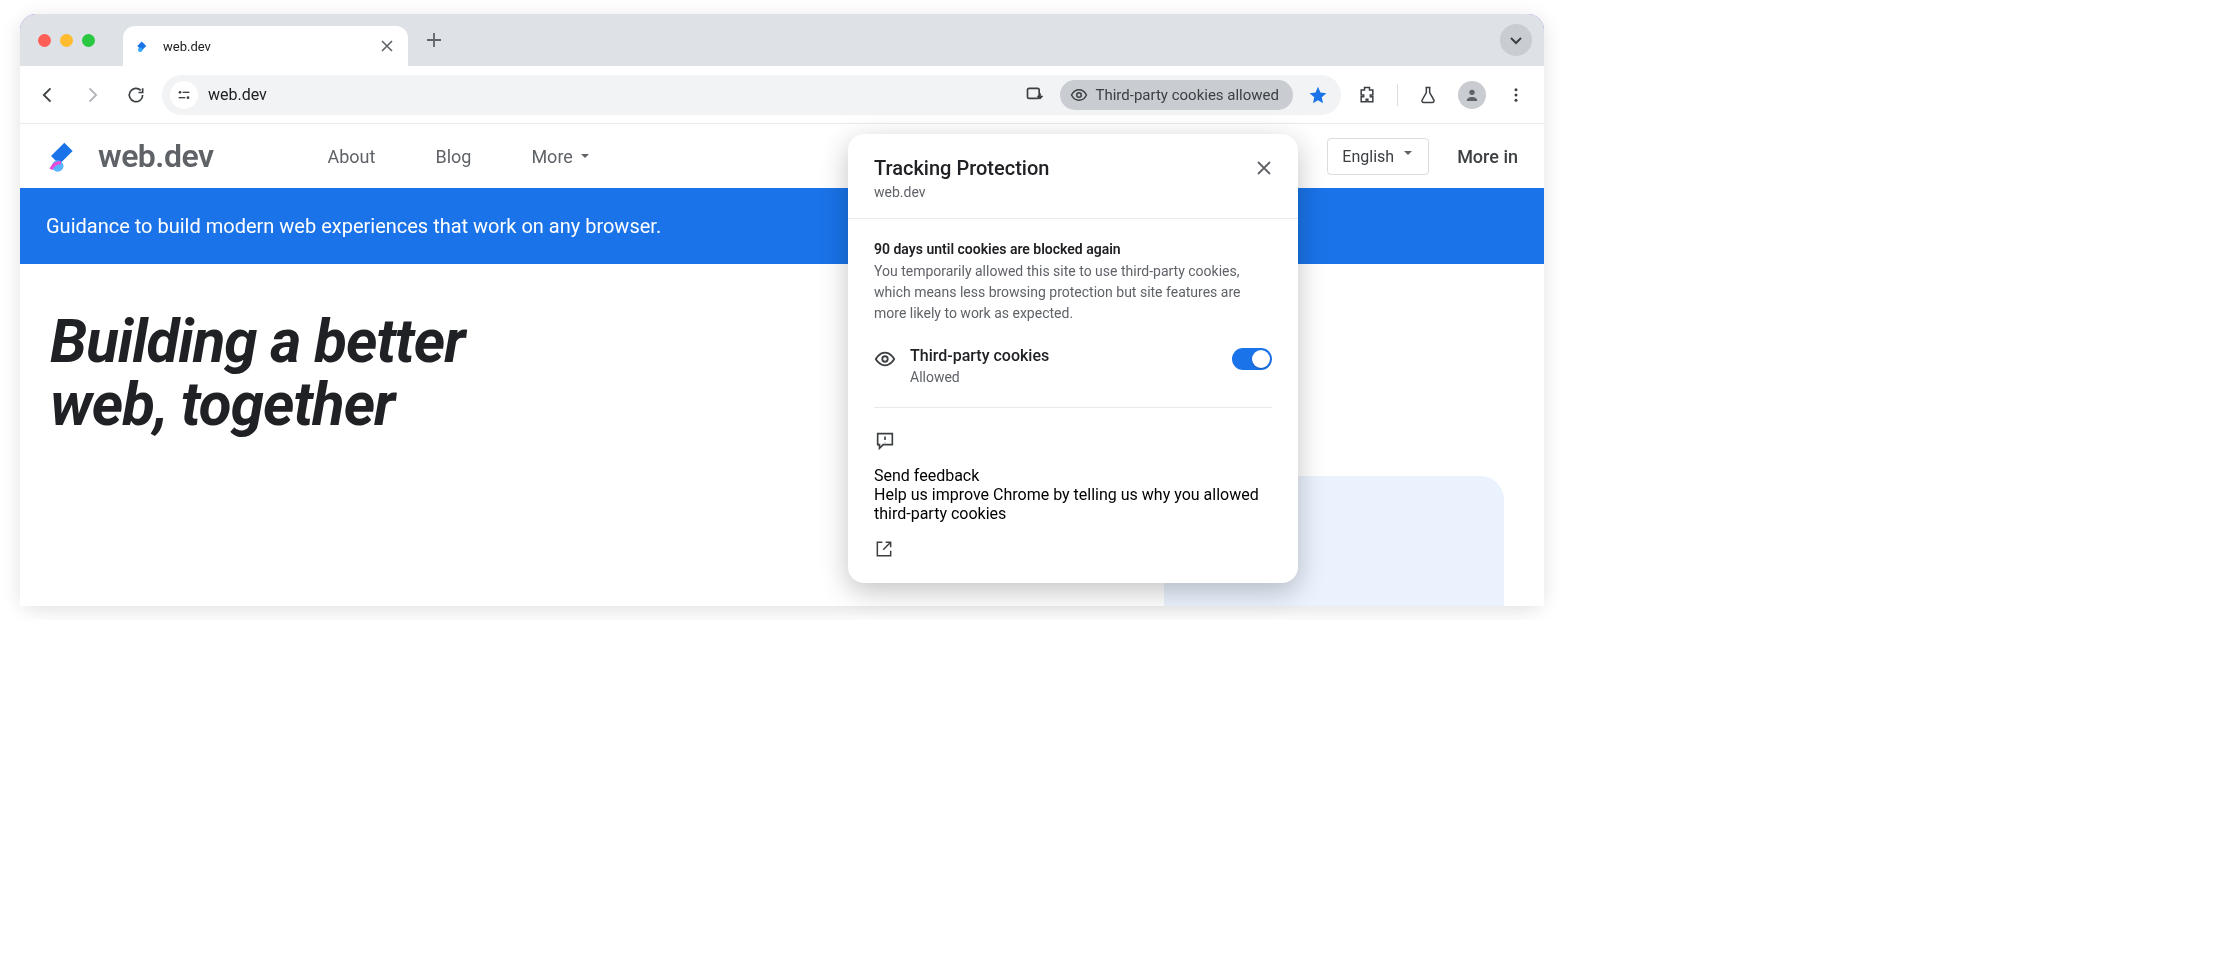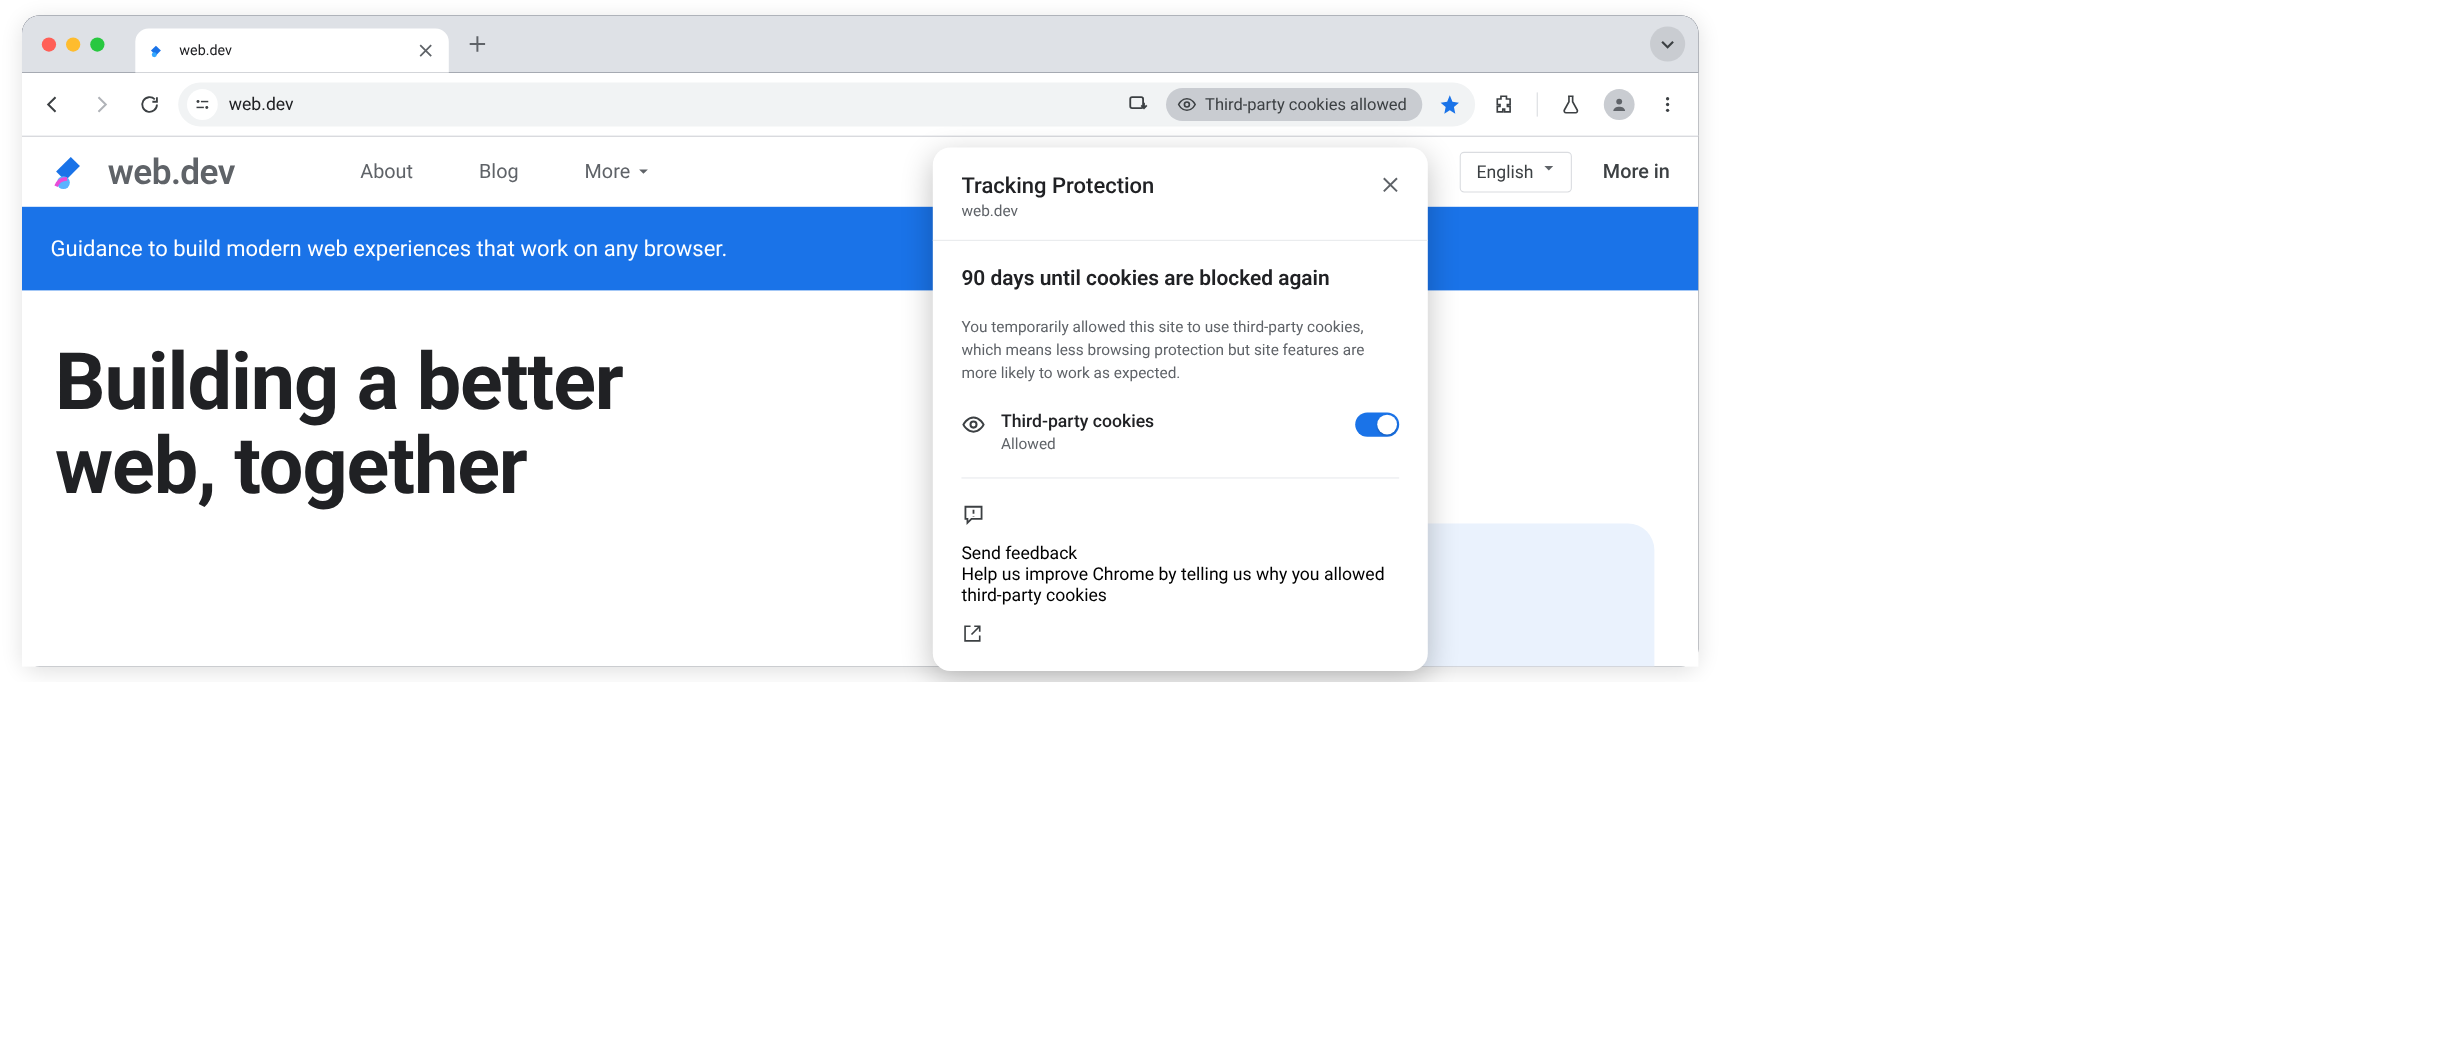--- a/index.html
+++ b/index.html
@@ -7,21 +7,21 @@
     font-family: -apple-system, BlinkMacSystemFont, "Segoe UI", Roboto, Arial, sans-serif;
     background: #fff;
     width: 1564px;
     height: 620px;
     overflow: hidden;
   }
   .browser-window {
     width: 1524px;
     margin: 14px auto 0;
     border-radius: 16px;
-    background: #0f172a;
+    background: #8b5cf6;
     box-shadow: 0 4px 20px rgba(0,0,0,.12);
     overflow: visible;
     position: relative;
   }
   
   .tab-strip {
     height: 52px;
     background: #dee1e6;
     display: flex;
     align-items: flex-end;
@@ -134,25 +134,26 @@
 
   .blue-banner {
     background:#1a73e8; color:#fff;
     padding: 26px 26px;
     font-size:20px;
   }
   .hero {
     padding: 46px 30px 0 30px;
   }
   .hero h1 {
-    font-size:72px;
+    font-size:60px;
     font-weight:700;
     color:#202124;
     line-height:1.05;
     letter-spacing:-1px;
+    font-style:italic;
   }
   .decoration {
     position:absolute;
     right:40px; bottom:0;
     width:340px; height:130px;
     background:#eaf2fd;
     border-radius:24px 24px 0 0;
   }
 
   
@@ -163,21 +164,21 @@
     background:#fff;
     border-radius:16px;
     box-shadow: 0 8px 28px rgba(0,0,0,.24);
     z-index:50;
   }
   .popup-head { padding:22px 26px 18px; border-bottom:1px solid #e8eaed; position:relative;}
   .popup-title { font-size:20px; font-weight:500; color:#202124; }
   .popup-site { font-size:14px; color:#5f6368; margin-top:4px;}
   .popup-close { position:absolute; top:22px; right:22px; width:24px;height:24px;display:flex;align-items:center;justify-content:center;color:#5f6368;cursor:pointer;}
   .popup-body { padding: 22px 26px 0;}
-  .pb-heading { font-size:19px; font-weight:600; color:#202124; margin-bottom:24px;}
+  .pb-heading { font-size:14px; font-weight:600; color:#202124; margin-bottom:4px;}
   .pb-desc { font-size:14px; color:#5f6368; line-height:1.5;}
   .toggle-row { display:flex; align-items:flex-start; gap:14px; padding:22px 0; border-bottom:1px solid #e8eaed;}
   .toggle-row .icon-col { width:22px; color:#3c4043; margin-top:2px;}
   .toggle-row .mid { flex:1;}
   .toggle-row .mid .t-label { font-size:16px;font-weight:500;color:#202124;}
   .toggle-row .mid .t-sub { font-size:14px;color:#5f6368;margin-top:4px;}
   .switch {
     width:40px;height:22px;border-radius:11px;background:#1a73e8;position:relative;cursor:pointer;margin-top:2px;
   }
   .switch .knob{ position:absolute;right:2px;top:2px;width:18px;height:18px;border-radius:50%;background:#fff;box-shadow:0 1px 2px rgba(0,0,0,.2);}

